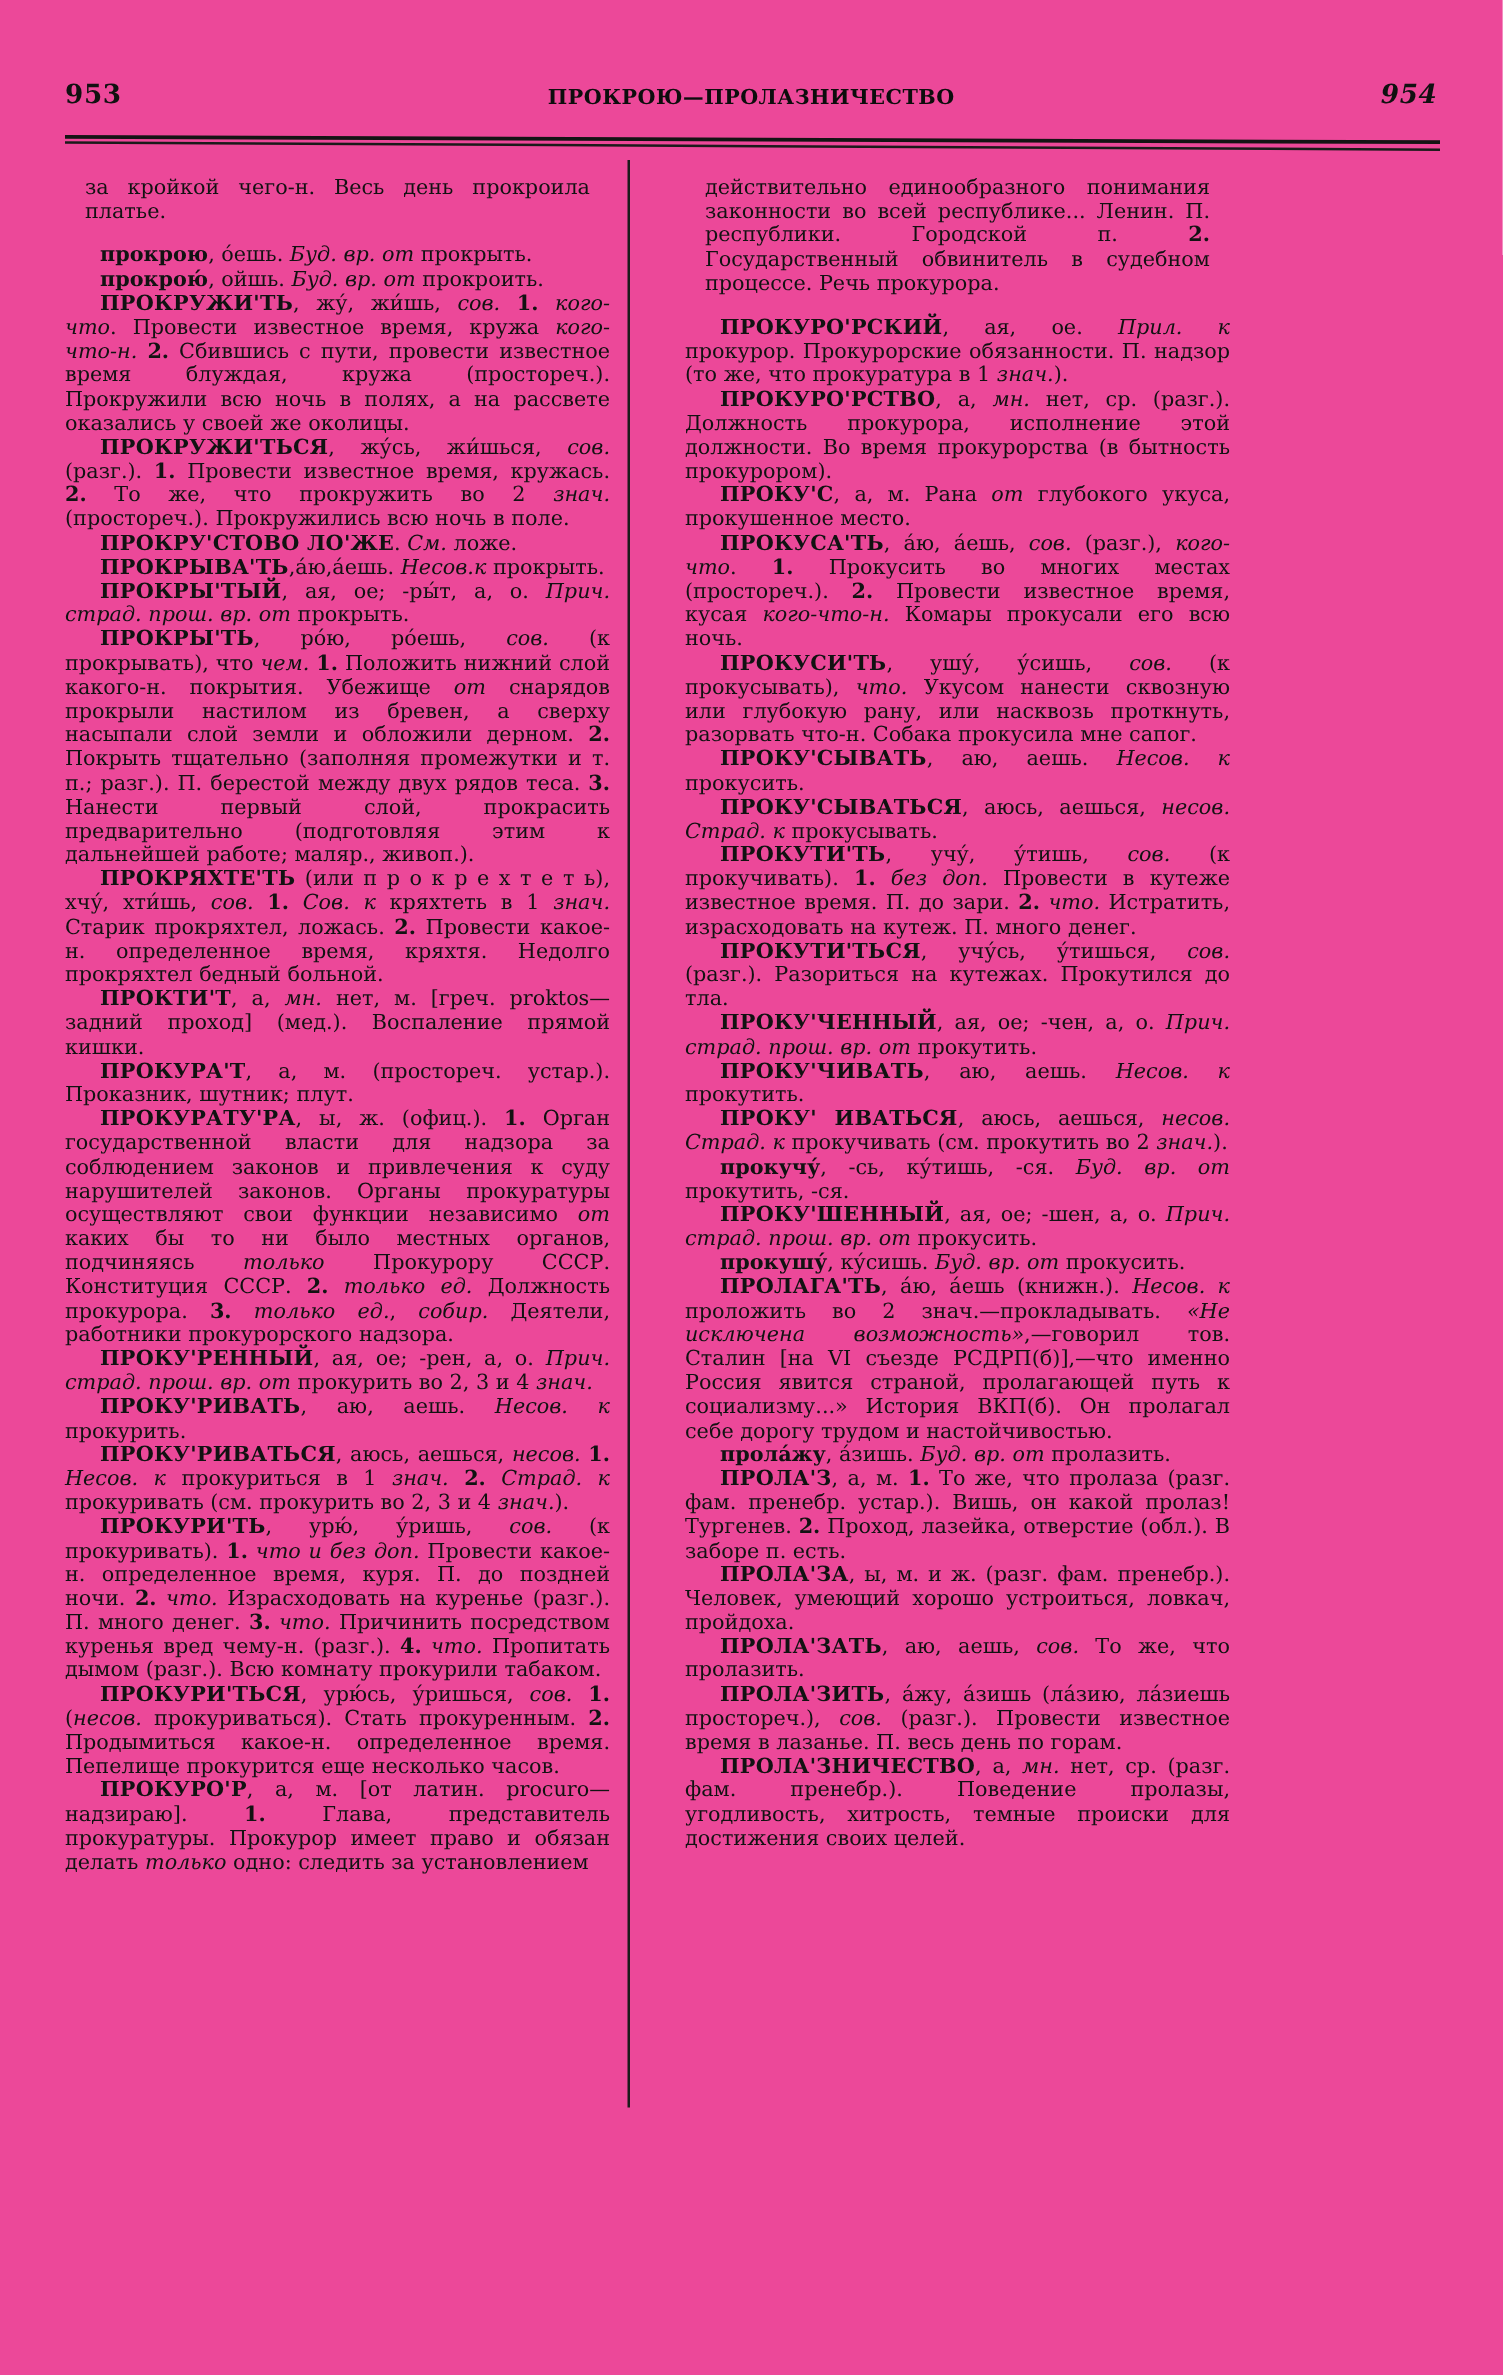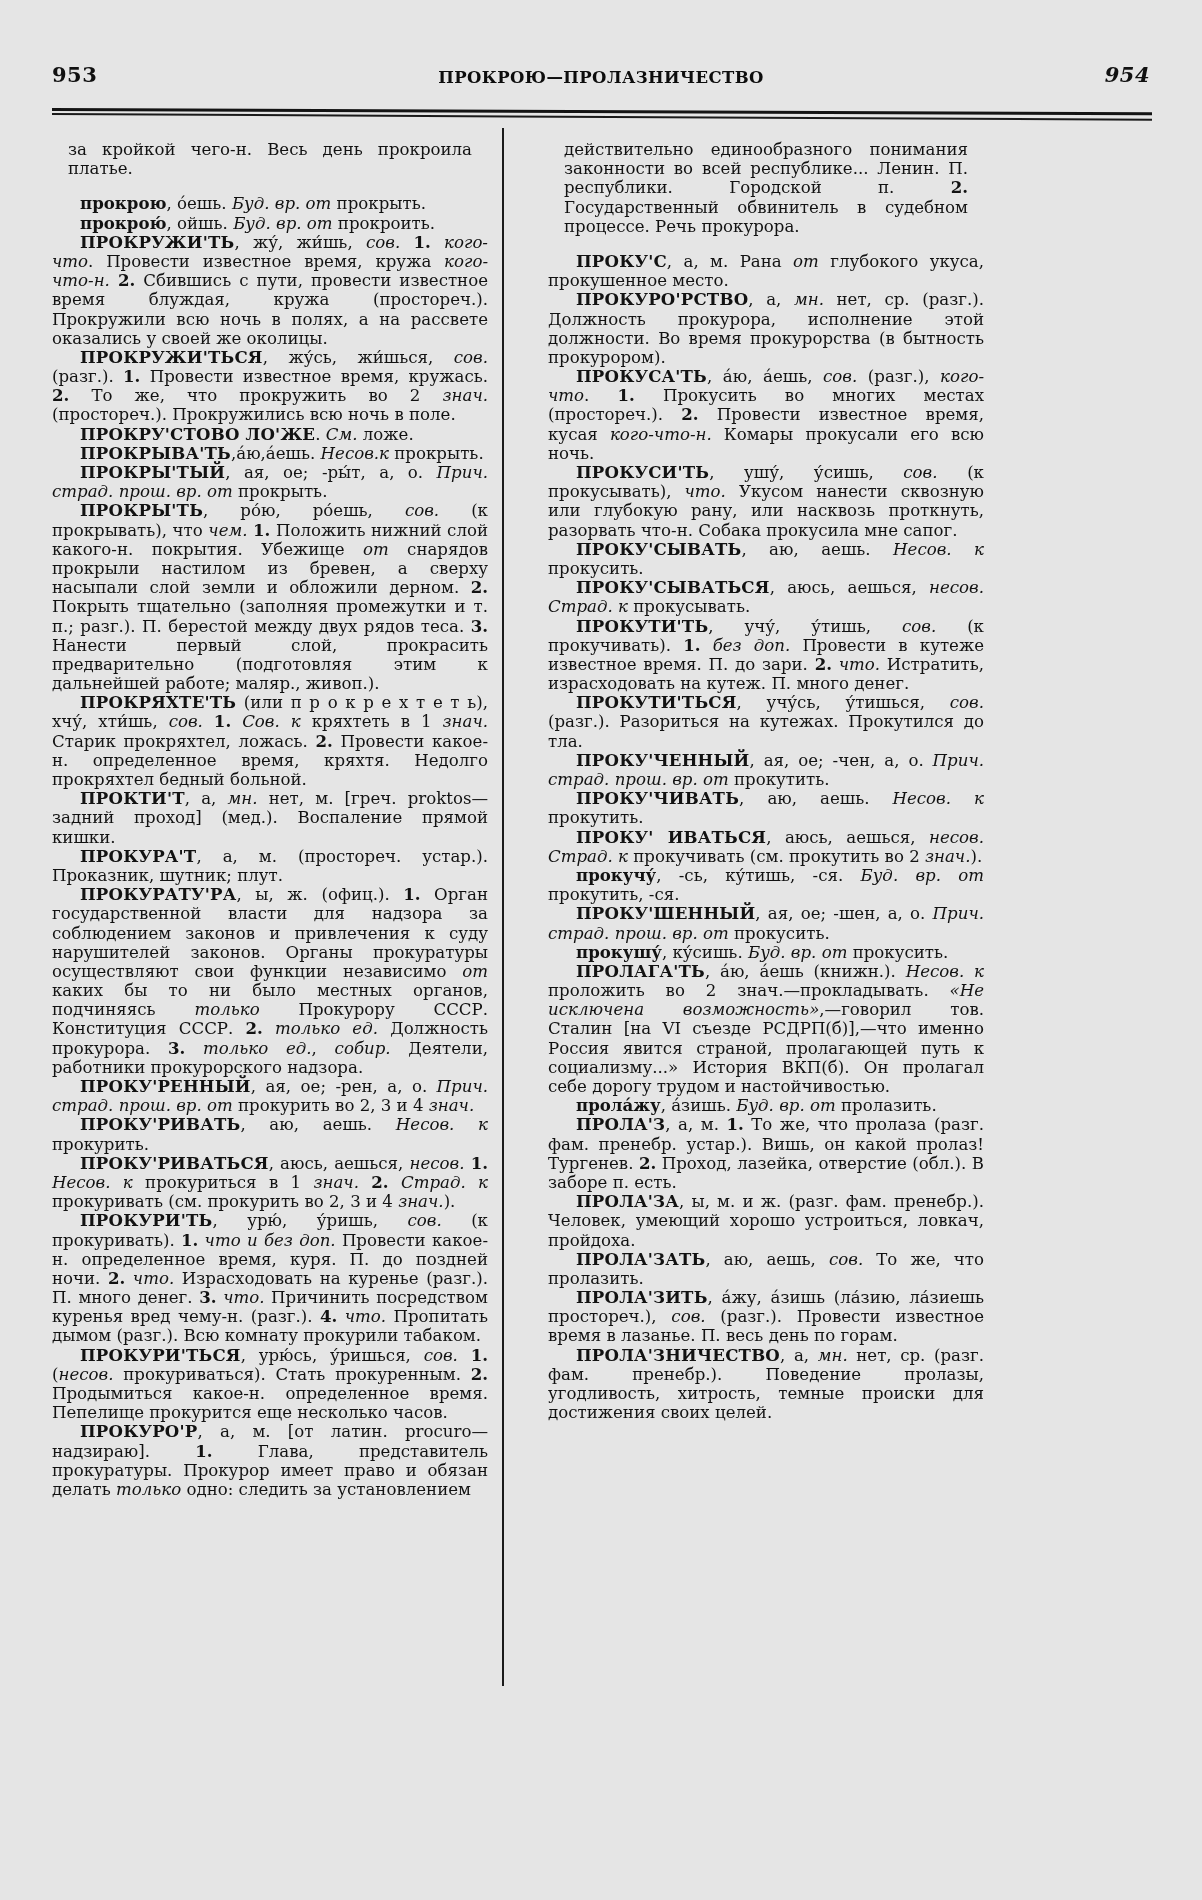--- a/index.html
+++ b/index.html
@@ -14,21 +14,21 @@
     font-family: "DejaVu Serif", "Liberation Serif", serif;
     color: #121212;
     position: relative;
     overflow: hidden;
   }
   .page {
     position: absolute;
     left: 0; top: 0;
     width: 1202px;
     height: 1900px;
-    background: #e5e5e5;
+    background: #ec4899;
   }
   
   .header {
     position: absolute;
     left: 52px;
     top: 62px;
     width: 1098px;
     height: 46px;
   }
   .folio {
@@ -158,22 +158,23 @@
         <p class="e"><span class="hw">ПРОКУ'РЕННЫЙ</span>, ая, ое; -рен, а, о. <span class="it">Прич.</span> <span class="it">страд.</span> <span class="it">прош.</span> <span class="it">вр.</span> <span class="it">от</span> прокурить во 2, 3 и 4 <span class="it">знач.</span></p>
         <p class="e"><span class="hw">ПРОКУ'РИВАТЬ</span>, аю, аешь. <span class="it">Несов. к</span> прокурить.</p>
         <p class="e"><span class="hw">ПРОКУ'РИВАТЬСЯ</span>, аюсь, аешься, <span class="it">несов.</span> <span class="num">1.</span> <span class="it">Несов. к</span> прокуриться в 1 <span class="it">знач.</span> <span class="num">2.</span> <span class="it">Страд. к</span> прокуривать (см. прокурить во 2, 3 и 4 <span class="it">знач.</span>).</p>
         <p class="e"><span class="hw">ПРОКУРИ'ТЬ</span>, урю́, у́ришь, <span class="it">сов.</span> (к прокуривать). <span class="num">1.</span> <span class="it">что и</span> <span class="it">без доп.</span> Провести какое-н. определенное время, куря. П. до поздней ночи. <span class="num">2.</span> <span class="it">что.</span> Израсходовать на куренье (разг.). П. много денег. <span class="num">3.</span> <span class="it">что.</span> Причинить посредством куренья вред чему-н. (разг.). <span class="num">4.</span> <span class="it">что.</span> Пропитать дымом (разг.). Всю комнату прокурили табаком.</p>
         <p class="e"><span class="hw">ПРОКУРИ'ТЬСЯ</span>, урю́сь, у́ришься, <span class="it">сов.</span> <span class="num">1.</span> (<span class="it">несов.</span> прокуриваться). Стать прокуренным. <span class="num">2.</span> Продымиться какое-н. определенное время. Пепелище прокурится еще несколько часов.</p>
         <p class="e"><span class="hw">ПРОКУРО'Р</span>, а, м. [от латин. procuro—надзираю]. <span class="num">1.</span> Глава, представитель прокуратуры. Прокурор имеет право и обязан делать <span class="it">только</span> одно: следить за установлением</p>
       </div>
     <div class="divider"></div>
     <div class="col col-right" id="col-right">
         <p class="cont">действительно единообразного понимания законности во всей республике... Ленин. П. республики. Городской п. <span class="num">2.</span> Государственный обвинитель в судебном процессе. Речь прокурора.</p>
+        <p class="e"><span class="hw">ПРОКУРО'РСКИЙ</span>, ая, ое. <span class="it">Прил. к</span> прокурор. Прокурорские обязанности. П. надзор (то же, что прокуратура в 1 <span class="it">знач.</span>).</p>
+        <p class="e"><span class="hw">ПРОКУРО'РСТВО</span>, а, <span class="it">мн.</span> нет, ср. (разг.). Должность прокурора, исполнение этой должности. Во время прокурорства (в бытность прокурором).</p>
         <p class="e"><span class="hw">ПРОКУ'С</span>, а, м. Рана <span class="it">от</span> глубокого укуса, прокушенное место.</p>
-        <p class="e"><span class="hw">ПРОКУРО'РСТВО</span>, а, <span class="it">мн.</span> нет, ср. (разг.). Должность прокурора, исполнение этой должности. Во время прокурорства (в бытность прокурором).</p>
         <p class="e"><span class="hw">ПРОКУСА'ТЬ</span>, áю, áешь, <span class="it">сов.</span> (разг.), <span class="it">кого-что</span>. <span class="num">1.</span> Прокусить во многих местах (простореч.). <span class="num">2.</span> Провести известное время, кусая <span class="it">кого-что-н.</span> Комары прокусали его всю ночь.</p>
         <p class="e"><span class="hw">ПРОКУСИ'ТЬ</span>, ушу́, у́сишь, <span class="it">сов.</span> (к прокусывать), <span class="it">что.</span> Укусом нанести сквозную или глубокую рану, или насквозь проткнуть, разорвать что-н. Собака прокусила мне сапог.</p>
         <p class="e"><span class="hw">ПРОКУ'СЫВАТЬ</span>, аю, аешь. <span class="it">Несов. к</span> прокусить.</p>
         <p class="e"><span class="hw">ПРОКУ'СЫВАТЬСЯ</span>, аюсь, аешься, <span class="it">несов.</span> <span class="it">Страд. к</span> прокусывать.</p>
         <p class="e"><span class="hw">ПРОКУТИ'ТЬ</span>, учу́, у́тишь, <span class="it">сов.</span> (к прокучивать). <span class="num">1.</span> <span class="it">без доп.</span> Провести в кутеже известное время. П. до зари. <span class="num">2.</span> <span class="it">что.</span> Истратить, израсходовать на кутеж. П. много денег.</p>
         <p class="e"><span class="hw">ПРОКУТИ'ТЬСЯ</span>, учу́сь, у́тишься, <span class="it">сов.</span> (разг.). Разориться на кутежах. Прокутился до тла.</p>
         <p class="e"><span class="hw">ПРОКУ'ЧЕННЫЙ</span>, ая, ое; -чен, а, о. <span class="it">Прич.</span> <span class="it">страд.</span> <span class="it">прош.</span> <span class="it">вр.</span> <span class="it">от</span> прокутить.</p>
         <p class="e"><span class="hw">ПРОКУ'ЧИВАТЬ</span>, аю, аешь. <span class="it">Несов. к</span> прокутить.</p>
         <p class="e"><span class="hw">ПРОКУ' ИВАТЬСЯ</span>, аюсь, аешься, <span class="it">несов.</span> <span class="it">Страд. к</span> прокучивать (см. прокутить во 2 <span class="it">знач.</span>).</p>
         <p class="e"><span class="sw">прокучу́</span>, -сь, ку́тишь, -ся. <span class="it">Буд. <span class="it">вр.</span> от</span> прокутить, -ся.</p>

